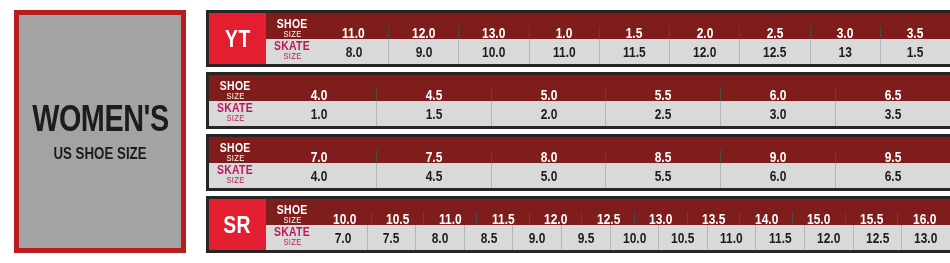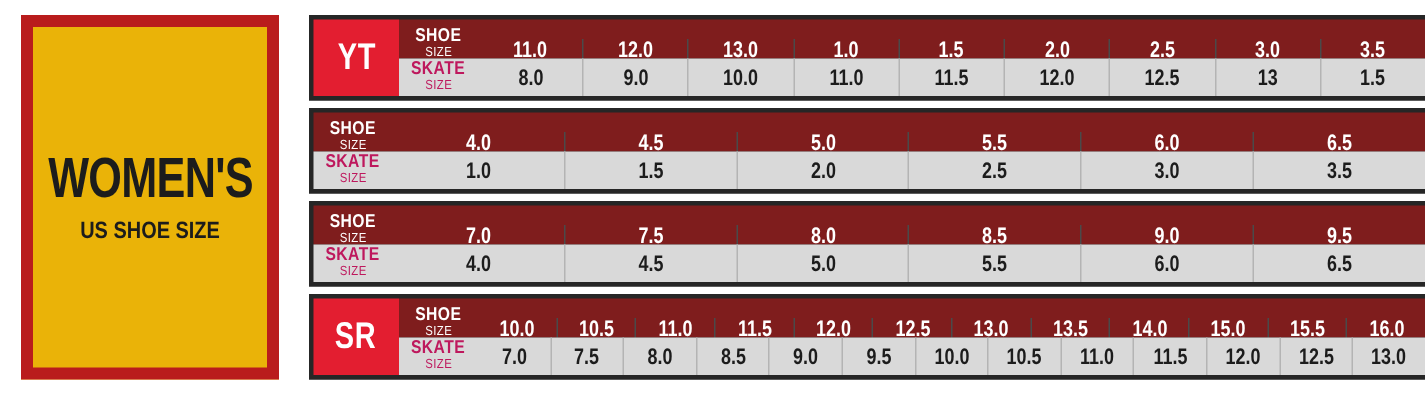--- a/index.html
+++ b/index.html
@@ -21,22 +21,22 @@
     overflow: hidden;
   }
 
   
   .title-panel {
     position: absolute;
     left: 14px;
     top: 10px;
     width: 172px;
     height: 243px;
-    background: #eab308;
-    border: 8px solid #b91c1c;
+    background: #a3a3a3;
+    border: 5px solid #b91c1c;
     box-sizing: border-box;
     display: flex;
     flex-direction: column;
     align-items: center;
     justify-content: center;
   }
   .title-main {
     font-size: 31px;
     font-weight: 700;
     letter-spacing: -0.5px;

